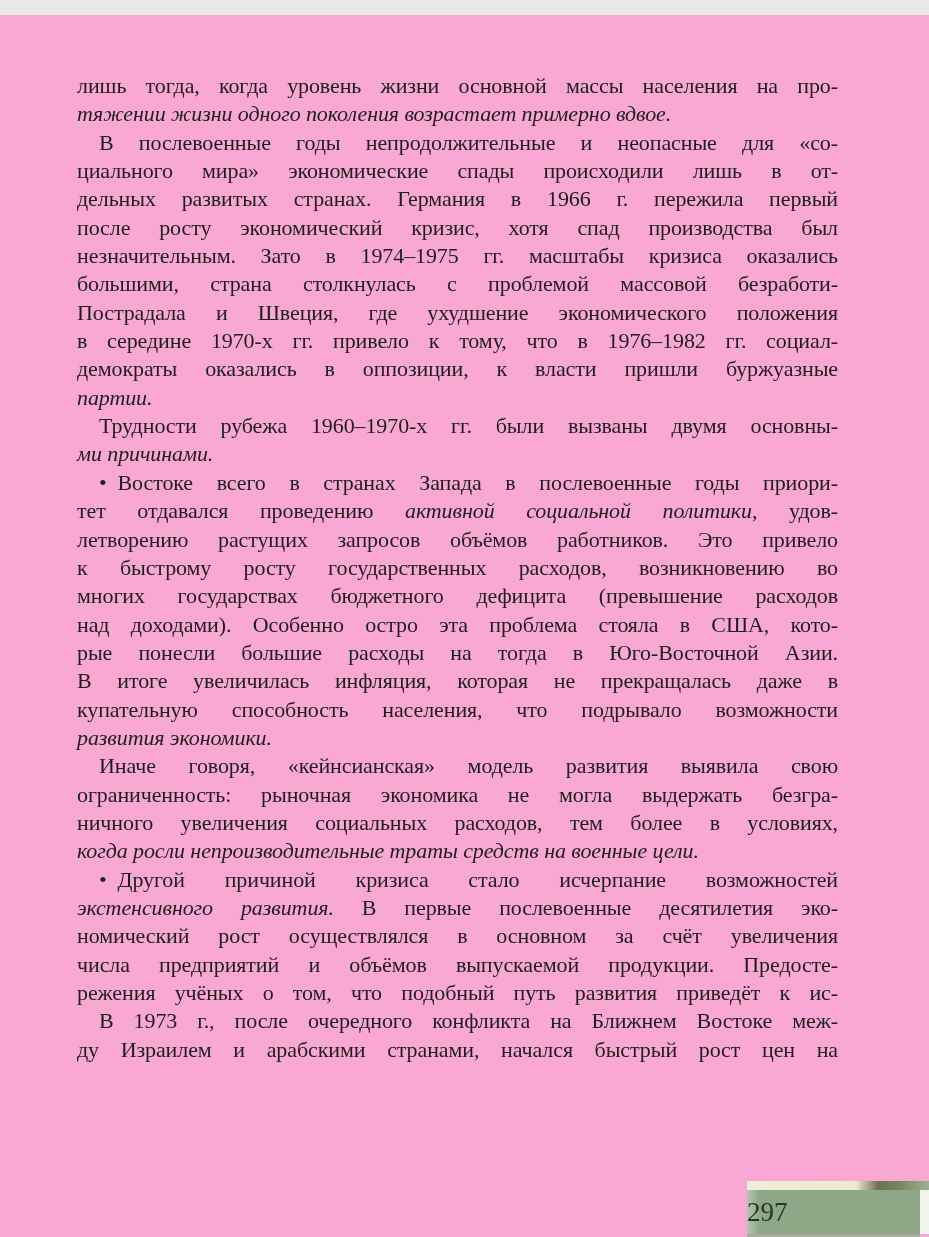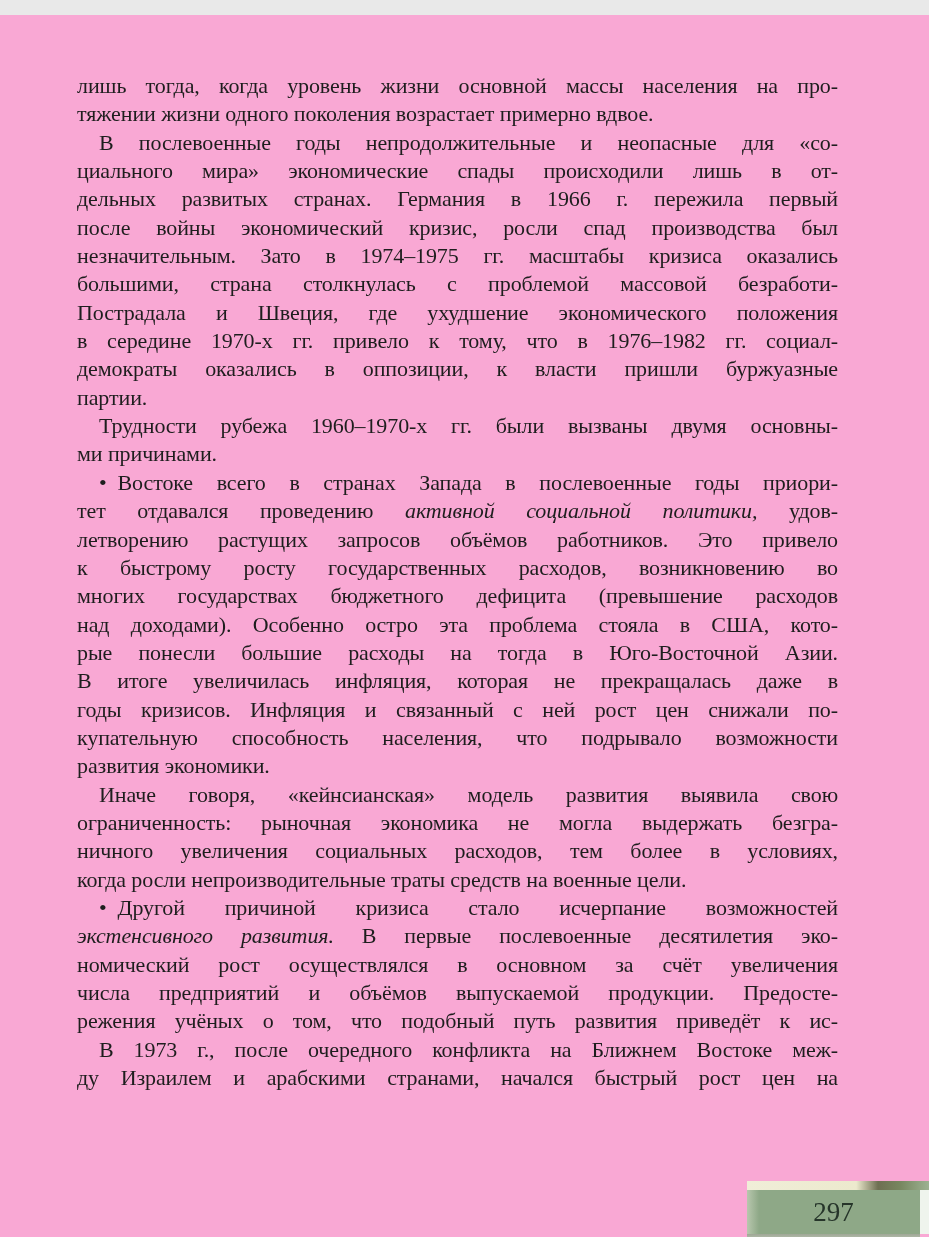--- a/index.html
+++ b/index.html
@@ -9,71 +9,70 @@
     font-family:"Liberation Serif","DejaVu Serif",serif;
   }
   .article{
     position:absolute;left:77px;top:57px;width:761px;
     font-size:22px;color:#1e1e1e;letter-spacing:-0.1px;
   }
   .line{
     line-height:28.35px;height:28.35px;overflow:visible;
     text-align:justify;text-align-last:justify;text-justify:inter-word;
   }
-  .line.end{text-align-last:left;}
+  .line.end{text-align-last:left;font-style:italic;}
   .line.indent{padding-left:22px;}
   .it{font-style:italic;}
   
   .footer{position:absolute;left:747px;top:1166px;width:182px;height:71px;}
   .f-top{
     width:182px;height:9px;
     background:linear-gradient(90deg,#f0eed8 0%,#ece9cd 60%,#6e6f52 72%,#77865f 84%,#9db292 100%);
   }
   .f-mainrow{display:flex;width:182px;height:44px;}
   .f-green{
     width:173px;height:44px;
     background:linear-gradient(90deg,#b8c7ae 0%,#8ea887 7%,#8ea887 100%);
-    display:flex;align-items:center;justify-content:center;
+    display:flex;align-items:center;
     font-size:27px;color:#26352a;
   }
   .f-sliver{width:9px;height:44px;background:#eff4ed;}
   .f-bottom{
     width:173px;height:18px;
     background:linear-gradient(180deg,#9fa796 0%,#c6d1bf 45%,#e8efe5 100%);
   }
 </style>
 </head>
 <body>
 
 <div class="page">
 
   <div class="article">
       <div class="line"><span>лишь тогда, когда уровень жизни основной массы населения на про-</span></div>
       <div class="line end"><span>тяжении жизни одного поколения возрастает примерно вдвое.</span></div>
       <div class="line indent"><span>В послевоенные годы непродолжительные и неопасные для «со-</span></div>
       <div class="line"><span>циального мира» экономические спады происходили лишь в от-</span></div>
       <div class="line"><span>дельных развитых странах. Германия в 1966 г. пережила первый</span></div>
-      <div class="line"><span>после войны экономический кризис, росли спад производства был</span></div>
+      <div class="line"><span>после росту экономический кризис, хотя спад производства был</span></div>
       <div class="line"><span>незначительным. Зато в 1974–1975 гг. масштабы кризиса оказались</span></div>
       <div class="line"><span>большими, страна столкнулась с проблемой массовой безработи-</span></div>
       <div class="line"><span>Пострадала и Швеция, где ухудшение экономического положения</span></div>
       <div class="line"><span>в середине 1970-х гг. привело к тому, что в 1976–1982 гг. социал-</span></div>
       <div class="line"><span>демократы оказались в оппозиции, к власти пришли буржуазные</span></div>
       <div class="line end"><span>партии.</span></div>
       <div class="line indent"><span>Трудности рубежа 1960–1970-х гг. были вызваны двумя основны-</span></div>
       <div class="line end"><span>ми причинами.</span></div>
       <div class="line indent"><span>• Востоке всего в странах Запада в послевоенные годы приори-</span></div>
       <div class="line"><span>тет отдавался проведению </span><span class="it">активной социальной политики,</span><span> удов-</span></div>
       <div class="line"><span>летворению растущих запросов объёмов работников. Это привело</span></div>
       <div class="line"><span>к быстрому росту государственных расходов, возникновению во</span></div>
       <div class="line"><span>многих государствах бюджетного дефицита (превышение расходов</span></div>
       <div class="line"><span>над доходами). Особенно остро эта проблема стояла в США, кото-</span></div>
       <div class="line"><span>рые понесли большие расходы на тогда в Юго-Восточной Азии.</span></div>
       <div class="line"><span>В итоге увеличилась инфляция, которая не прекращалась даже в</span></div>
-      <div class="line"><span>годы кризисов. Инфляция и связанный с ней рост цен снижали по-</span></div>
       <div class="line"><span>купательную способность населения, что подрывало возможности</span></div>
       <div class="line end"><span>развития экономики.</span></div>
       <div class="line indent"><span>Иначе говоря, «кейнсианская» модель развития выявила свою</span></div>
       <div class="line"><span>ограниченность: рыночная экономика не могла выдержать безгра-</span></div>
       <div class="line"><span>ничного увеличения социальных расходов, тем более в условиях,</span></div>
       <div class="line end"><span>когда росли непроизводительные траты средств на военные цели.</span></div>
       <div class="line indent"><span>• Другой причиной кризиса стало исчерпание возможностей</span></div>
       <div class="line"><span class="it">экстенсивного развития.</span><span> В первые послевоенные десятилетия эко-</span></div>
       <div class="line"><span>номический рост осуществлялся в основном за счёт увеличения</span></div>
       <div class="line"><span>числа предприятий и объёмов выпускаемой продукции. Предосте-</span></div>

